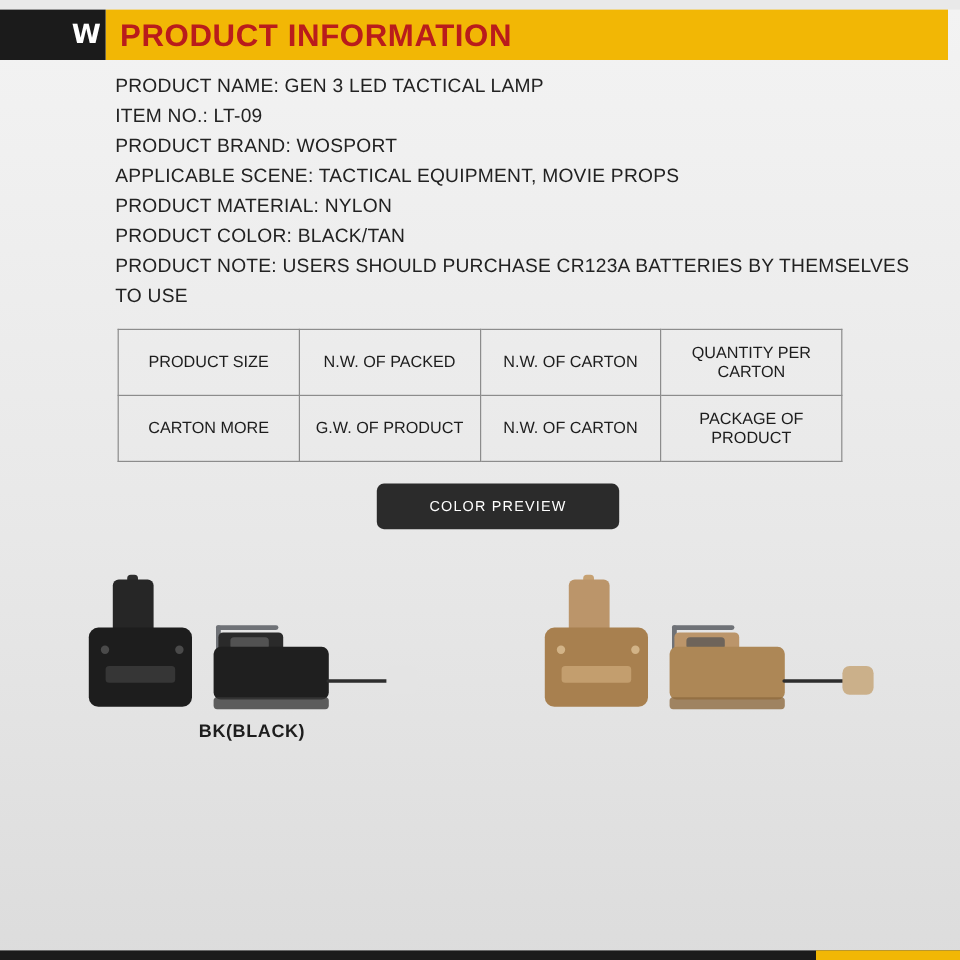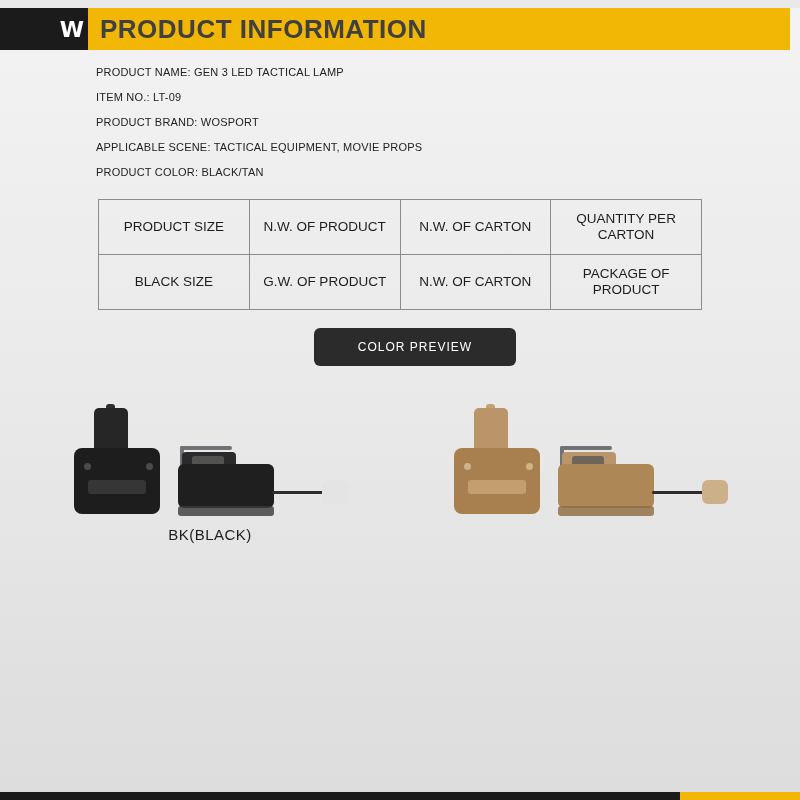--- a/index.html
+++ b/index.html
@@ -46,30 +46,30 @@
   .logo-mark {
     color: #ffffff;
     font-weight: bold;
     font-size: 22px;
     letter-spacing: -2px;
     font-family: "DejaVu Sans", sans-serif;
   }
   .header-title {
     font-size: 26px;
     font-weight: bold;
-    color: #404040;
+    color: #b91c1c;
     letter-spacing: 0.5px;
     padding-left: 12px;
     font-family: "Liberation Sans", sans-serif;
   }
   
   .specs {
     margin: 10px 22px 0 96px;
     color: #222;
-    font-size: 11px;
+    font-size: 16px;
     line-height: 25px;
     letter-spacing: 0.2px;
   }
   .spec-line {
     white-space: normal;
   }
   
   .table-wrap {
     margin: 14px 98px 0 98px;
   }
@@ -118,20 +118,21 @@
   .products {
     margin-top: 6px;
     display: flex;
     justify-content: center;
     gap: 80px;
   }
   .product {
     width: 300px;
     text-align: center;
     position: relative;
+    font-weight: bold;
   }
   .prod-art {
     position: relative;
     height: 150px;
   }
   .caption {
     font-size: 15px;
     color: #1d1d1d;
     margin-top: 4px;
     letter-spacing: 0.5px;
@@ -275,34 +276,36 @@
       <span class="logo-mark">W</span>
     </div>
     <div class="header-title">PRODUCT INFORMATION</div>
   </div>
 
   <div class="specs">
     <div class="spec-line">PRODUCT NAME: GEN 3 LED TACTICAL LAMP</div>
     <div class="spec-line">ITEM NO.: LT-09</div>
     <div class="spec-line">PRODUCT BRAND: WOSPORT</div>
     <div class="spec-line">APPLICABLE SCENE: TACTICAL EQUIPMENT, MOVIE PROPS</div>
+    <div class="spec-line">PRODUCT MATERIAL: NYLON</div>
     <div class="spec-line">PRODUCT COLOR: BLACK/TAN</div>
+    <div class="spec-line">PRODUCT NOTE: USERS SHOULD PURCHASE CR123A BATTERIES BY THEMSELVES TO USE</div>
   </div>
 
   <div class="table-wrap">
     <table class="spec-table">
       <tbody>
           <tr>
         <td class="hdr">PRODUCT SIZE</td>
-        <td class="hdr">N.W. OF PRODUCT</td>
+        <td class="hdr">N.W. OF PACKED</td>
         <td class="hdr">N.W. OF CARTON</td>
         <td class="hdr">QUANTITY PER CARTON</td>
       </tr>
       <tr>
-        <td class="hdr">BLACK SIZE</td>
+        <td class="hdr">CARTON MORE</td>
         <td class="hdr">G.W. OF PRODUCT</td>
         <td class="hdr">N.W. OF CARTON</td>
         <td class="hdr">PACKAGE OF PRODUCT</td>
       </tr>
     </tbody>
       </table>
   </div>
 
   <div class="preview-btn-row">
     <div class="preview-btn">COLOR PREVIEW</div>

